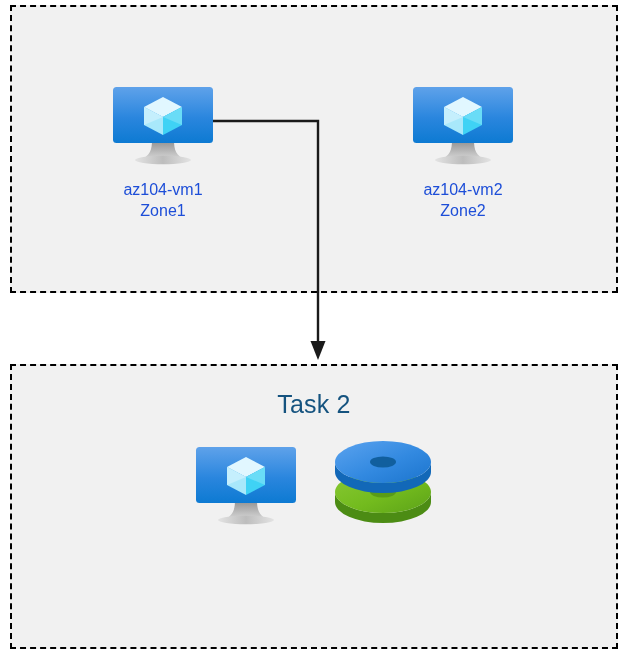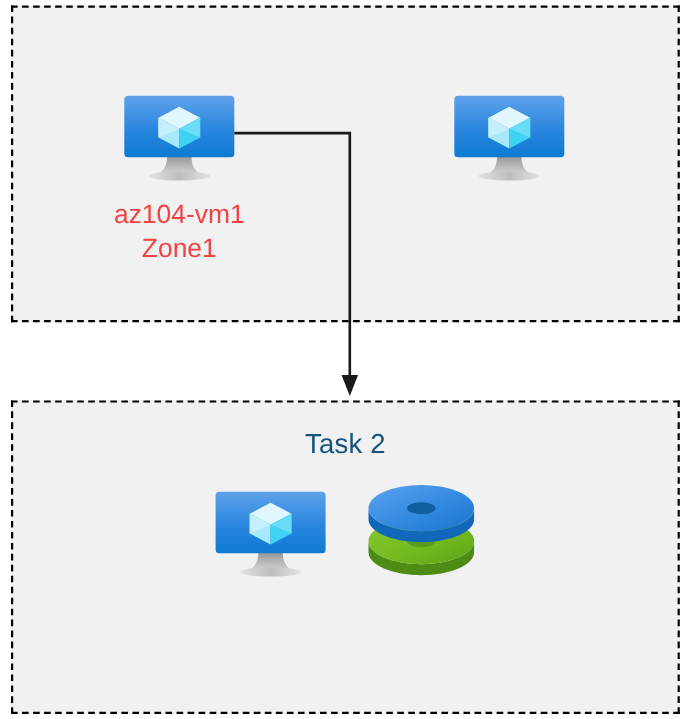--- a/index.html
+++ b/index.html
@@ -57,22 +57,22 @@
   .node {
     position: absolute;
     text-align: center;
   }
   #node-vm1 { left: 48px;  top: 80px;  width: 230px; }
   #node-vm2 { left: 348px; top: 80px;  width: 230px; }
   #node-resize { left: 138px; top: 440px; width: 350px; }
 
   .node-label {
     margin-top: 12px;
-    font-size: 24px;
-    color: #ef4444;
+    font-size: 16px;
+    color: #1d4ed8;
     line-height: 1.3;
     font-family: "Liberation Sans", sans-serif;
     white-space: pre-line;
   }
   #resize-label {
     margin-top: 16px;
   }
 
   
   .icon-row {
@@ -162,20 +162,22 @@
         <rect x="5" y="7" width="100" height="56" rx="3.5" fill="url(#vmScreen2)"></rect>
         <g>
           <path d="M55 17 L74 27 L55 37 L36 27 Z" fill="#e1f7ff"></path>
           <path d="M36 27 L55 37 L55 55 L36 45 Z" fill="#a8e8fb"></path>
           <path d="M74 27 L55 37 L55 55 L74 45 Z" fill="#3fd2f5"></path>
           <path d="M36 27 L55 37 L36 45 Z" fill="#c5effd"></path>
           <path d="M74 27 L55 37 L74 45 Z" fill="#69dcf7"></path>
         </g>
       </svg>
     </div>
+    <div class="node-label">az104-vm2
+Zone2</div>
   </div>
 
   <div id="task2-box" class="task-box"></div>
   <div id="task2-title" class="task-title">Task 2</div>
 
   <div id="node-resize" class="node">
     <div class="icon-row">
       <svg class="vm-icon" width="110" height="88" viewBox="0 0 110 88">
         <defs>
           <linearGradient id="vmScreen3" x1="0" y1="0" x2="0" y2="1">

